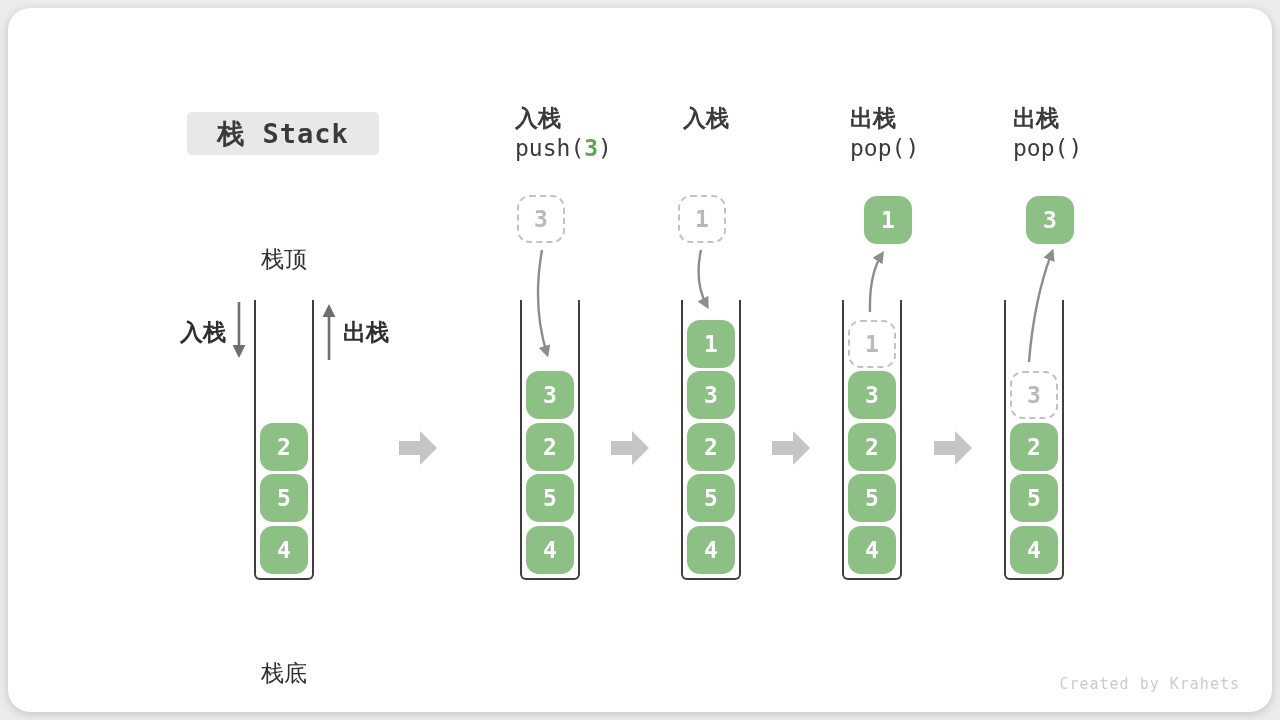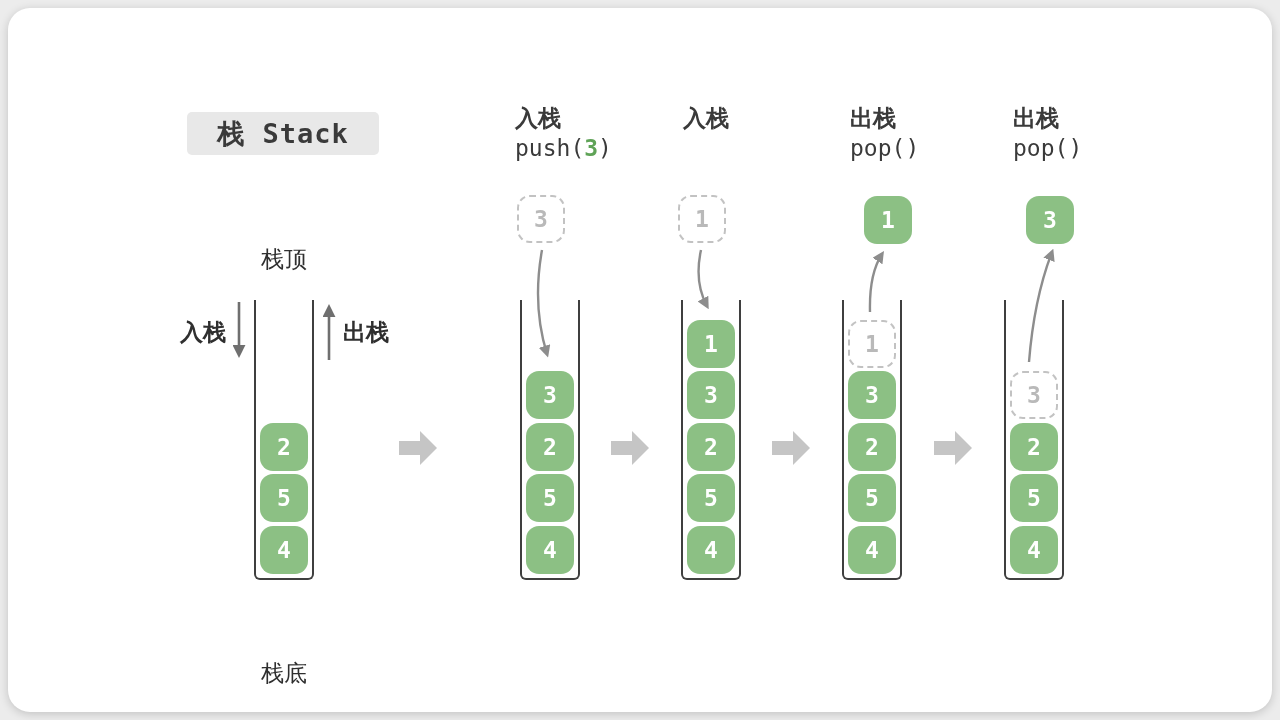--- a/index.html
+++ b/index.html
@@ -147,13 +147,14 @@
   <svg class="abs" style="left:1004px;top:244px;" width="60" height="122">
     <path d="M25,118 Q30,55 48,8" fill="none" stroke="var(--curve_arrow,#8d8d8d)" stroke-width="2.4" marker-end="url(#mh-gray)"></path>
   </svg>
   <div class="abs well" style="left:1004px;">
     <div class="cell ghost" style="top:71px;">3</div>
     <div class="cell solid" style="top:123px;">2</div>
     <div class="cell solid" style="top:174px;">5</div>
     <div class="cell solid" style="top:226px;">4</div>
   </div>
 
+  <div class="abs watermark">Created by Krahets</div>
 </div>
 
 </body></html>

